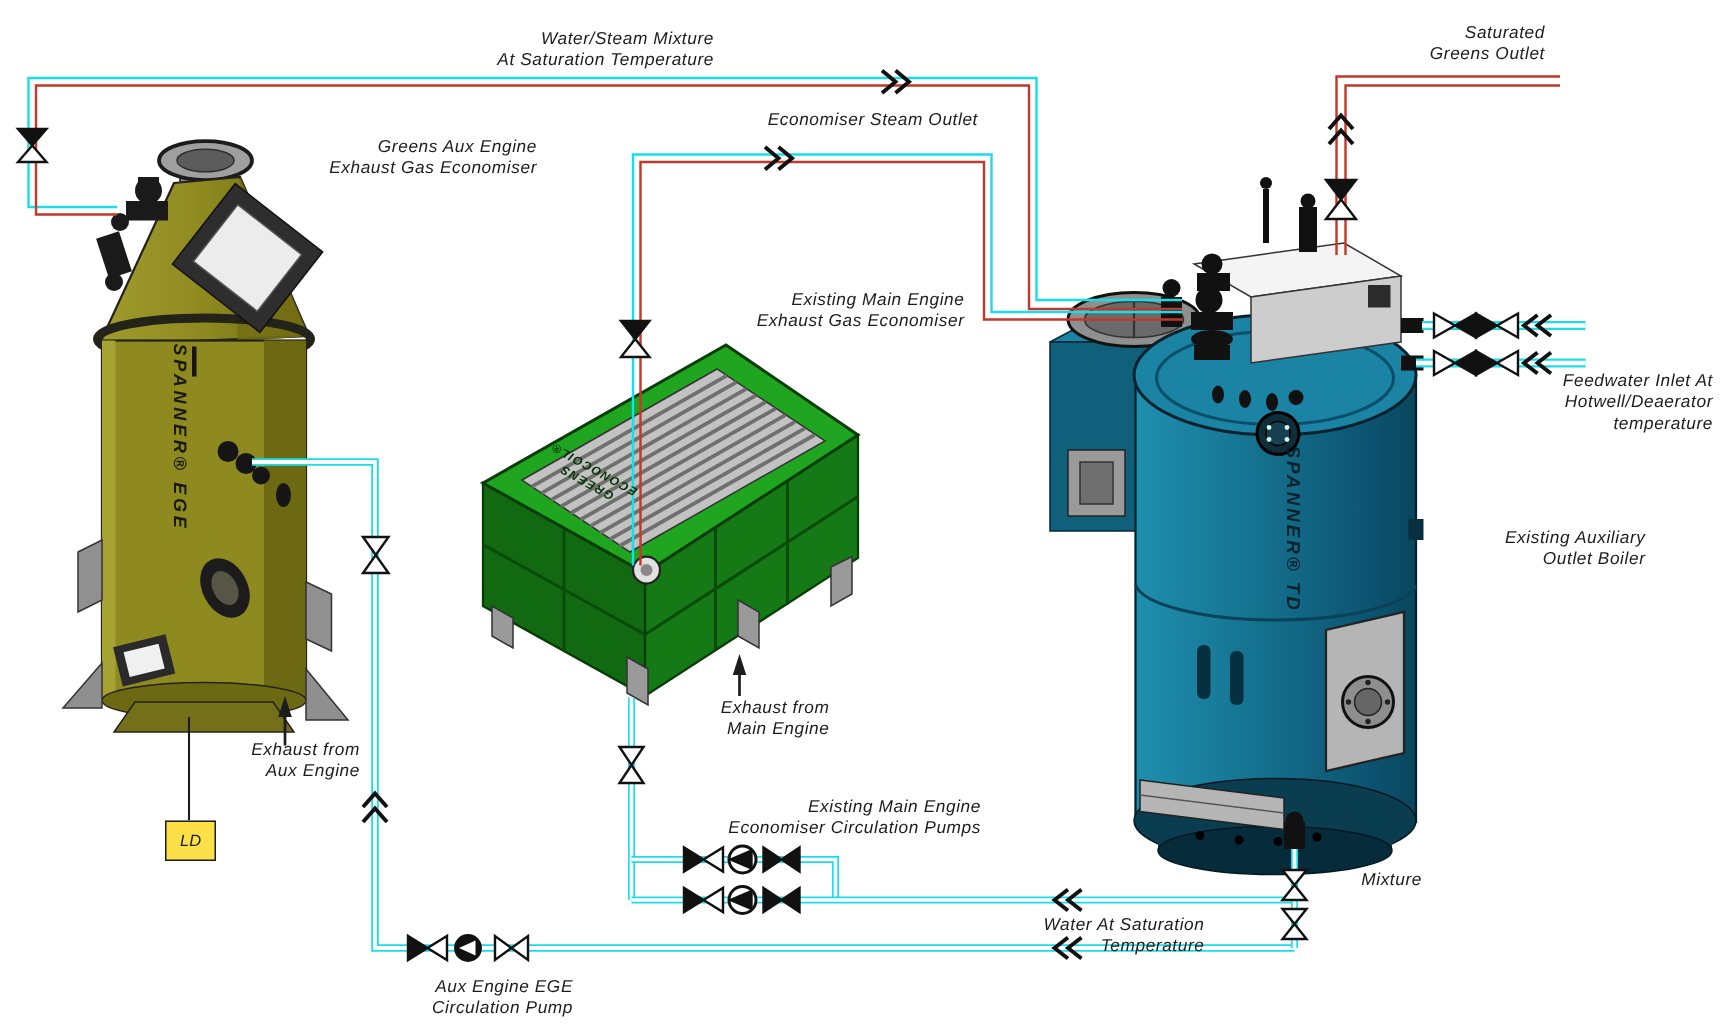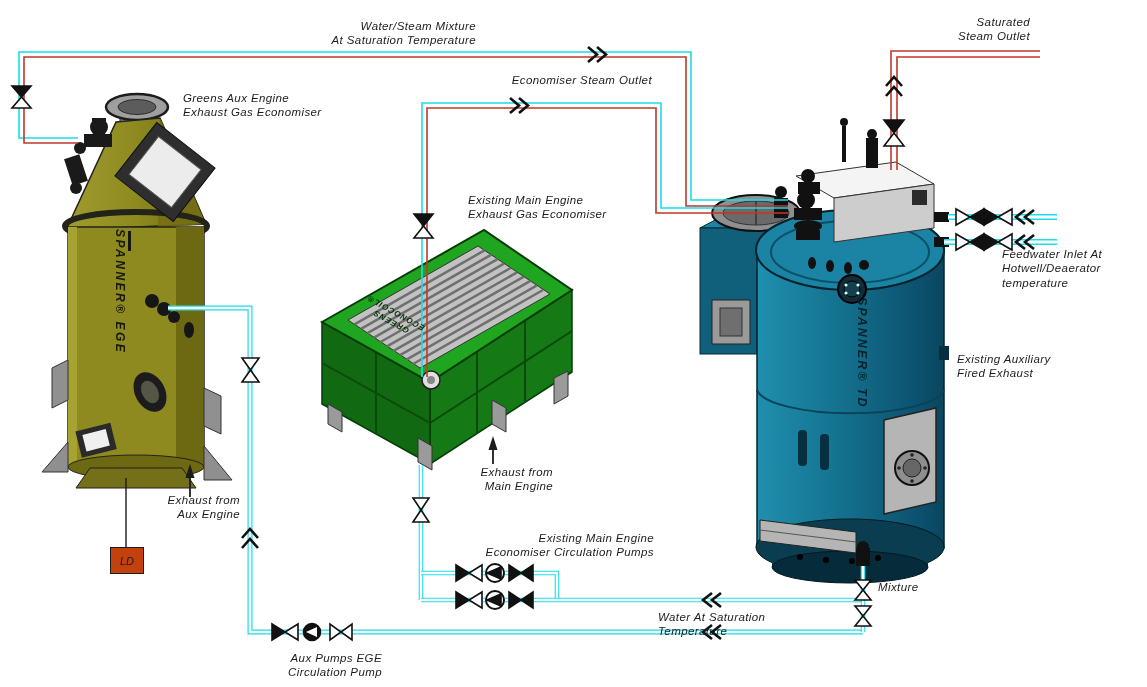--- a/index.html
+++ b/index.html
@@ -2,31 +2,31 @@
 <html><head>
 <meta charset="utf-8">
 <style>
   html,body{margin:0;padding:0;background:#fff;}
   #stage{position:relative;width:1147px;height:687px;background:#ffffff;overflow:hidden;
          font-family:"Liberation Sans",sans-serif;}
   #diagram-svg{position:absolute;left:0;top:0;}
   .lbl{position:absolute;font-style:italic;font-size:11.5px;line-height:1.25;
        letter-spacing:.4px;color:#1c1c1c;white-space:pre-line;}
   .lbl.center{text-align:right;}
-  .lbl.left{text-align:left;}
+  .lbl.left{text-align:right;}
   .vtext{position:absolute;font-weight:bold;font-style:italic;white-space:nowrap;}
   #aux-body-text{left:127px;top:229px;transform:rotate(90deg);transform-origin:0 0;
        font-size:12px;letter-spacing:2.5px;color:#191907;}
   #boiler-body-text{left:869px;top:297px;transform:rotate(90deg);transform-origin:0 0;
        font-size:12.5px;letter-spacing:2px;color:#04222c;}
   #main-econ-text{left:338px;top:306px;width:112px;text-align:center;
        transform:rotate(209deg);font-size:8px;letter-spacing:1px;color:#053305;
        font-weight:bold;font-style:italic;position:absolute;white-space:pre-line;line-height:1.3;}
   #ld-box{position:absolute;left:110px;top:547px;width:32px;height:25px;border:1.5px solid #1c1c1c;
-       background:#c2410c;display:flex;align-items:center;justify-content:center;
+       background:#fde047;display:flex;align-items:center;justify-content:center;
        font-size:11px;font-style:italic;color:#1c1c1c;}
 </style>
 </head>
 <body>
 
 <div id="stage">
 
 <svg id="diagram-svg" width="1147" height="687" viewBox="0 0 1147 687">
   <defs>
     <linearGradient id="tealGrad" x1="0" y1="0" x2="1" y2="0">
@@ -331,37 +331,37 @@
   <g>
     <line x1="493" y1="464" x2="493" y2="444" stroke="#1c1c1c" stroke-width="1.8"></line>
     <polygon points="493,436 488.5,450 497.5,450" fill="#1c1c1c"></polygon>
   </g>
 </svg>
 
   <div class="lbl center" style="left:276px;top:19px;width:200px;">Water/Steam Mixture
 At Saturation Temperature</div>
   <div class="lbl center" style="left:452px;top:73px;width:200px;">Economiser Steam Outlet</div>
   <div class="lbl center" style="left:880px;top:15px;width:150px;">Saturated
-Steam Outlet</div>
+Greens Outlet</div>
   <div class="lbl left" style="left:183px;top:91px;width:175px;">Greens Aux Engine
 Exhaust Gas Economiser</div>
   <div class="lbl left" style="left:468px;top:193px;width:175px;">Existing Main Engine
 Exhaust Gas Economiser</div>
   <div class="lbl left" style="left:1002px;top:247px;width:140px;font-style:italic;">Feedwater Inlet At
 Hotwell/Deaerator
 temperature</div>
   <div class="lbl left" style="left:957px;top:352px;width:140px;">Existing Auxiliary
-Fired Exhaust</div>
+Outlet Boiler</div>
   <div class="lbl center" style="left:140px;top:493px;width:100px;">Exhaust from
 Aux Engine</div>
   <div class="lbl center" style="left:443px;top:465px;width:110px;">Exhaust from
 Main Engine</div>
   <div class="lbl center" style="left:428px;top:531px;width:226px;">Existing Main Engine
 Economiser Circulation Pumps</div>
-  <div class="lbl center" style="left:250px;top:651px;width:132px;">Aux Pumps EGE
+  <div class="lbl center" style="left:250px;top:651px;width:132px;">Aux Engine EGE
 Circulation Pump</div>
   <div class="lbl left" style="left:616px;top:610px;width:145px;margin-left:42px;">Water At Saturation
 Temperature</div>
   <div class="lbl left" style="left:878px;top:580px;width:70px;">Mixture</div>
 
   <div id="ld-box">LD</div>
 
   <div id="aux-body-text" class="vtext">SPANNER® EGE</div>
   <div id="boiler-body-text" class="vtext">SPANNER® TD</div>
   <div id="main-econ-text">GREENS

